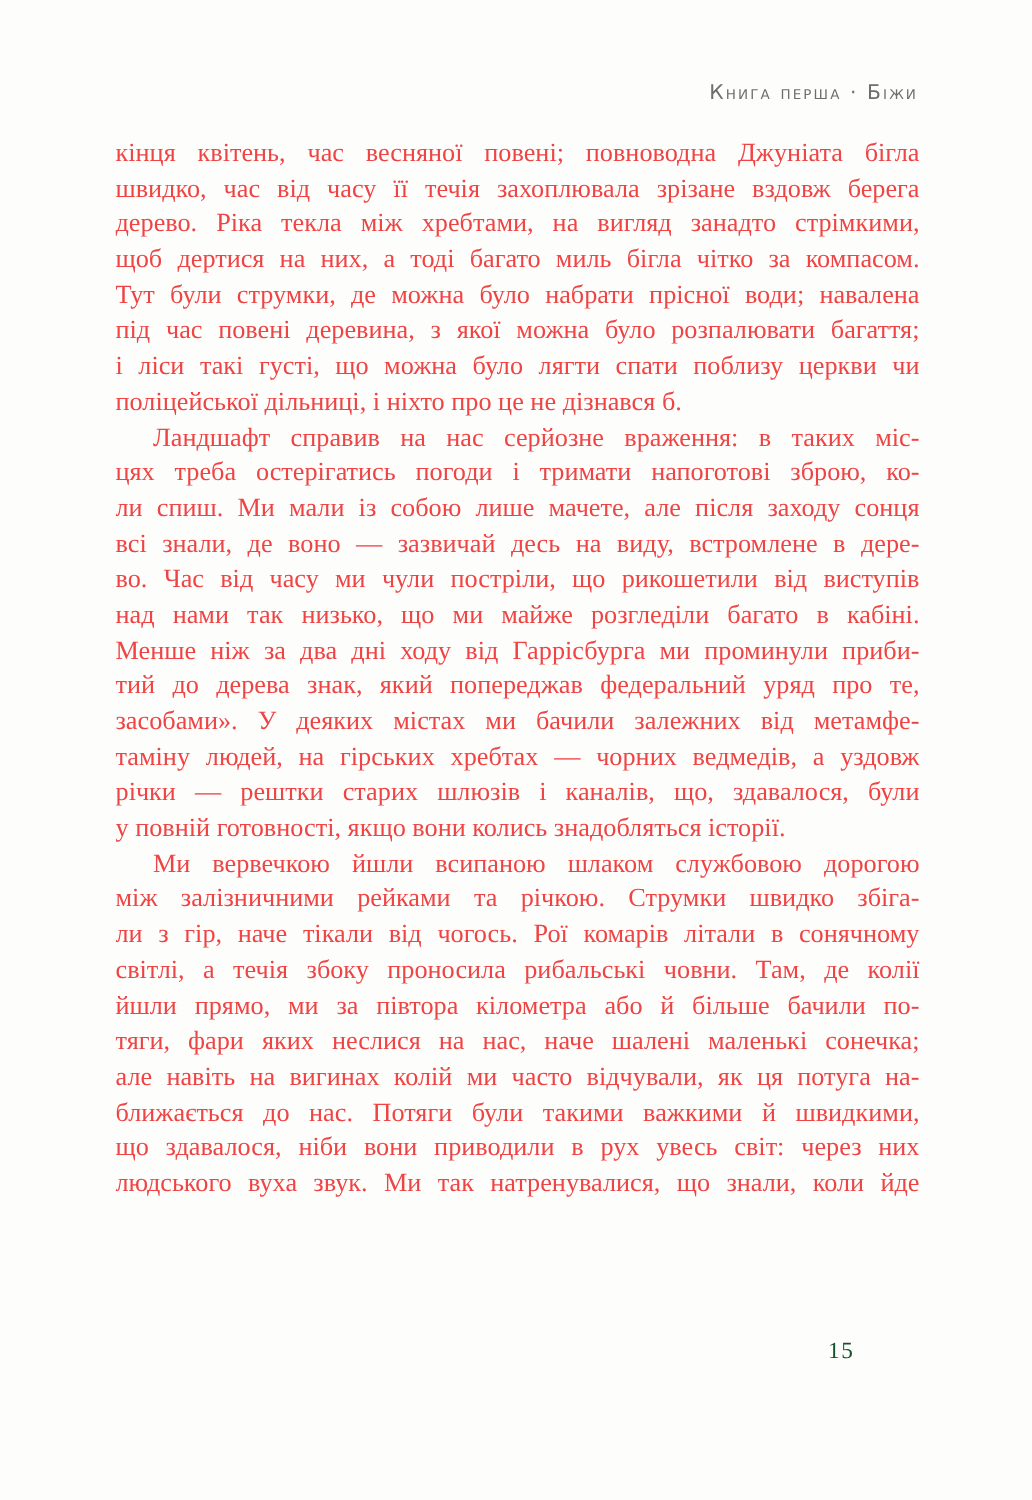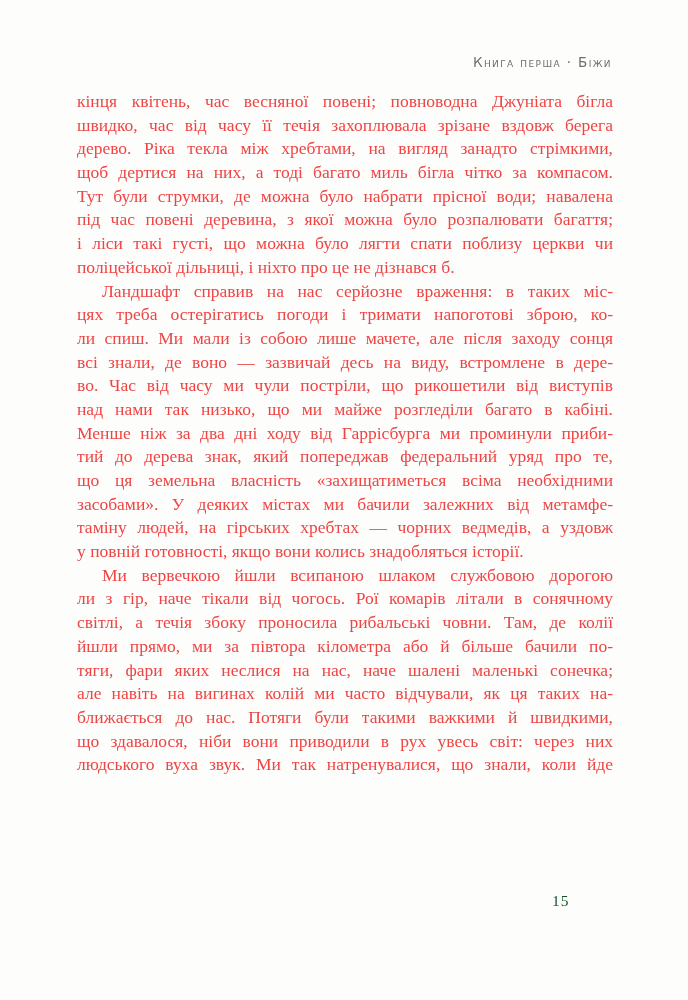--- a/index.html
+++ b/index.html
@@ -85,32 +85,33 @@
       </div>
       <div class="paragraph">
         <div class="line indent">Ландшафт справив на нас серйозне враження: в таких міс-</div>
         <div class="line">цях треба остерігатись погоди і тримати напоготові зброю, ко-</div>
         <div class="line">ли спиш. Ми мали із собою лише мачете, але після заходу сонця</div>
         <div class="line">всі знали, де воно — зазвичай десь на виду, встромлене в дере-</div>
         <div class="line">во. Час від часу ми чули постріли, що рикошетили від виступів</div>
         <div class="line">над нами так низько, що ми майже розгледіли багато в кабіні.</div>
         <div class="line">Менше ніж за два дні ходу від Гаррісбурга ми проминули приби-</div>
         <div class="line">тий до дерева знак, який попереджав федеральний уряд про те,</div>
-        <div class="line">що ця земельна власність «захищатиметься всіма необхідними</div>
         <div class="line">засобами». У деяких містах ми бачили залежних від метамфе-</div>
         <div class="line">таміну людей, на гірських хребтах — чорних ведмедів, а уздовж</div>
+        <div class="line">річки — рештки старих шлюзів і каналів, що, здавалося, були</div>
         <div class="line para-end">у повній готовності, якщо вони колись знадобляться історії.</div>
       </div>
       <div class="paragraph">
         <div class="line indent">Ми вервечкою йшли всипаною шлаком службовою дорогою</div>
+        <div class="line">між залізничними рейками та річкою. Струмки швидко збіга-</div>
         <div class="line">ли з гір, наче тікали від чогось. Рої комарів літали в сонячному</div>
         <div class="line">світлі, а течія збоку проносила рибальські човни. Там, де колії</div>
         <div class="line">йшли прямо, ми за півтора кілометра або й більше бачили по-</div>
         <div class="line">тяги, фари яких неслися на нас, наче шалені маленькі сонечка;</div>
-        <div class="line">але навіть на вигинах колій ми часто відчували, як ця таких на-</div>
+        <div class="line">але навіть на вигинах колій ми часто відчували, як ця потуга на-</div>
         <div class="line">ближається до нас. Потяги були такими важкими й швидкими,</div>
         <div class="line">що здавалося, ніби вони приводили в рух увесь світ: через них</div>
         <div class="line">людського вуха звук. Ми так натренувалися, що знали, коли йде</div>
       </div>
     </div>
 
   <div class="page-number">15</div>
 
 </div>
 

